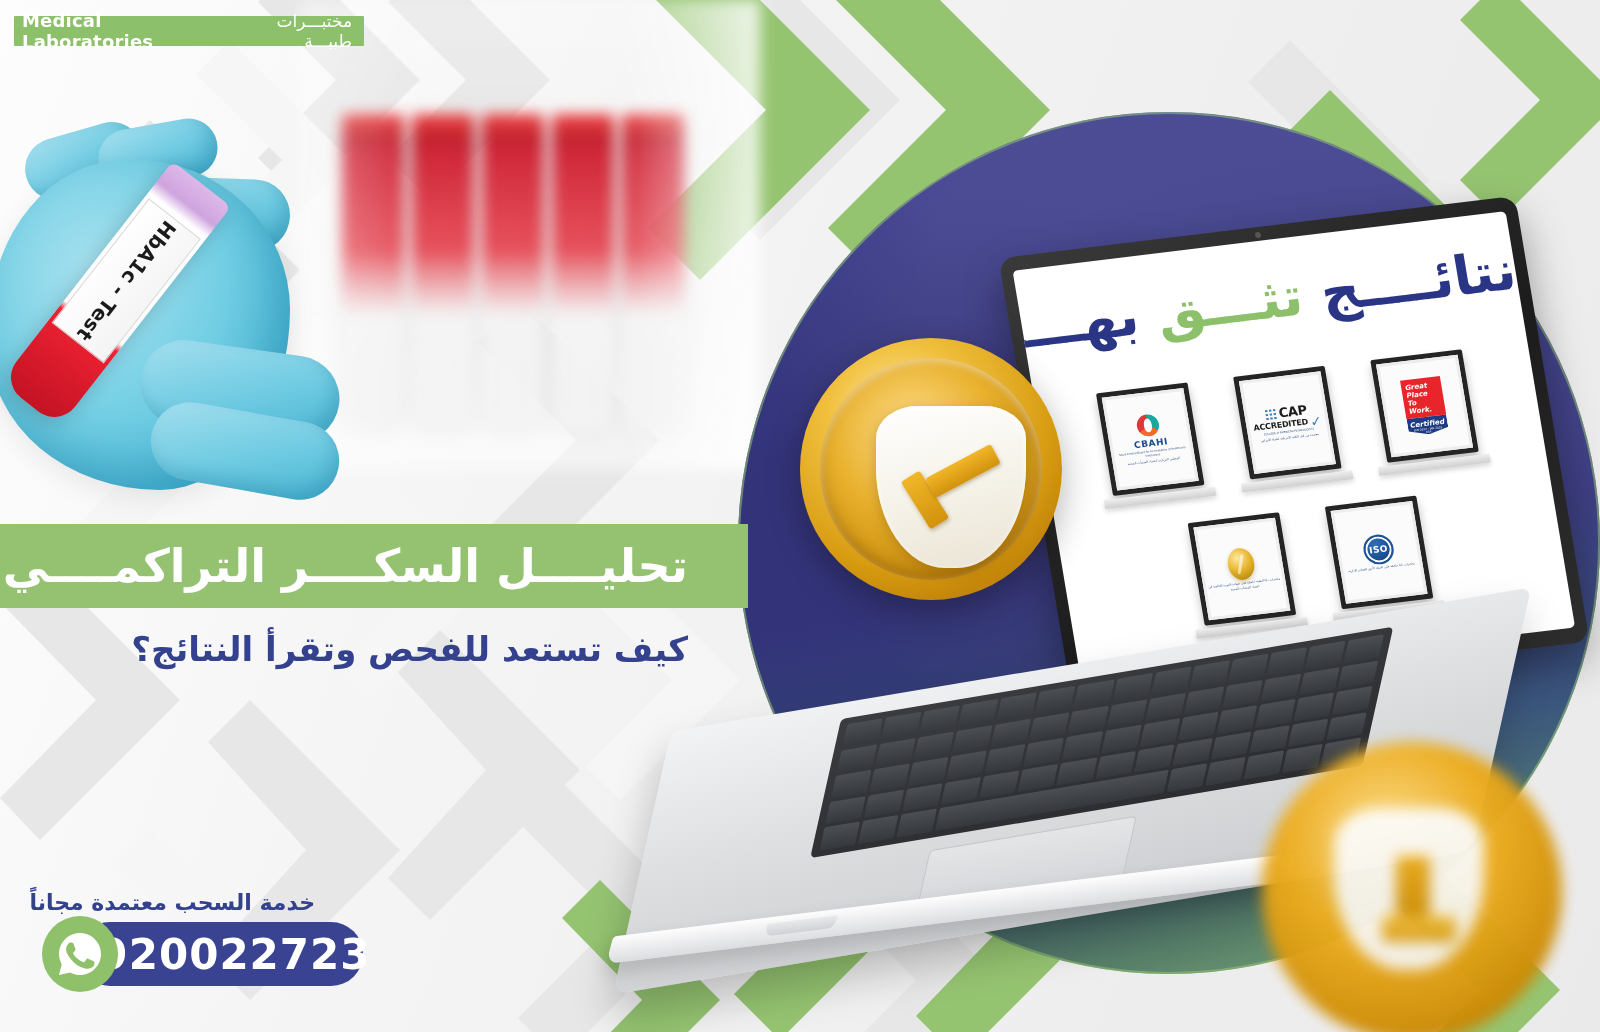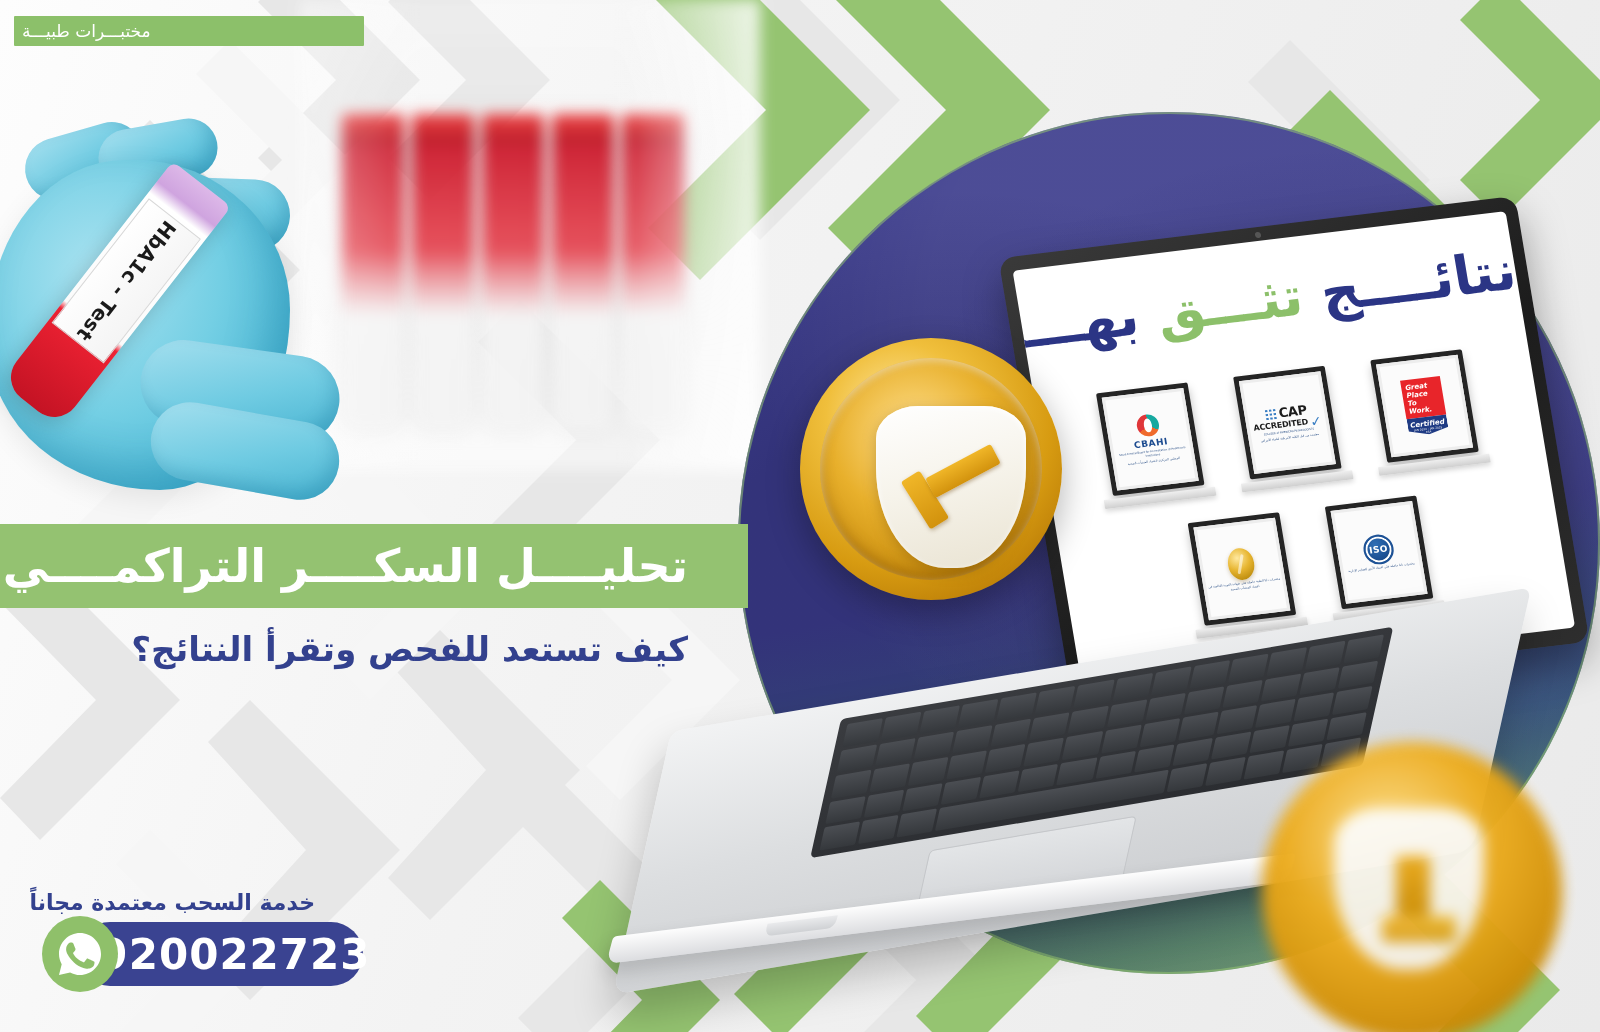--- a/index.html
+++ b/index.html
@@ -556,20 +556,21 @@
 
   <div class="band">
     <h1>تحليــــل السكــــر التراكمــــي</h1>
   </div>
   <div class="subhead">
     <h2>كيف تستعد للفحص وتقرأ النتائج؟</h2>
   </div>
 
   <div class="logo-wrap">
     <div class="logo-bar">
+      <span class="en">Medical Laboratories</span>
       <span class="ar">مختبـــرات طبيـــة</span>
     </div>
   </div>
 
   <div class="contact">
     <div class="contact-note">خدمة السحب معتمدة مجاناً</div>
     <div class="pill">
       <span>920022723</span>
     </div>
     <div class="wa">

